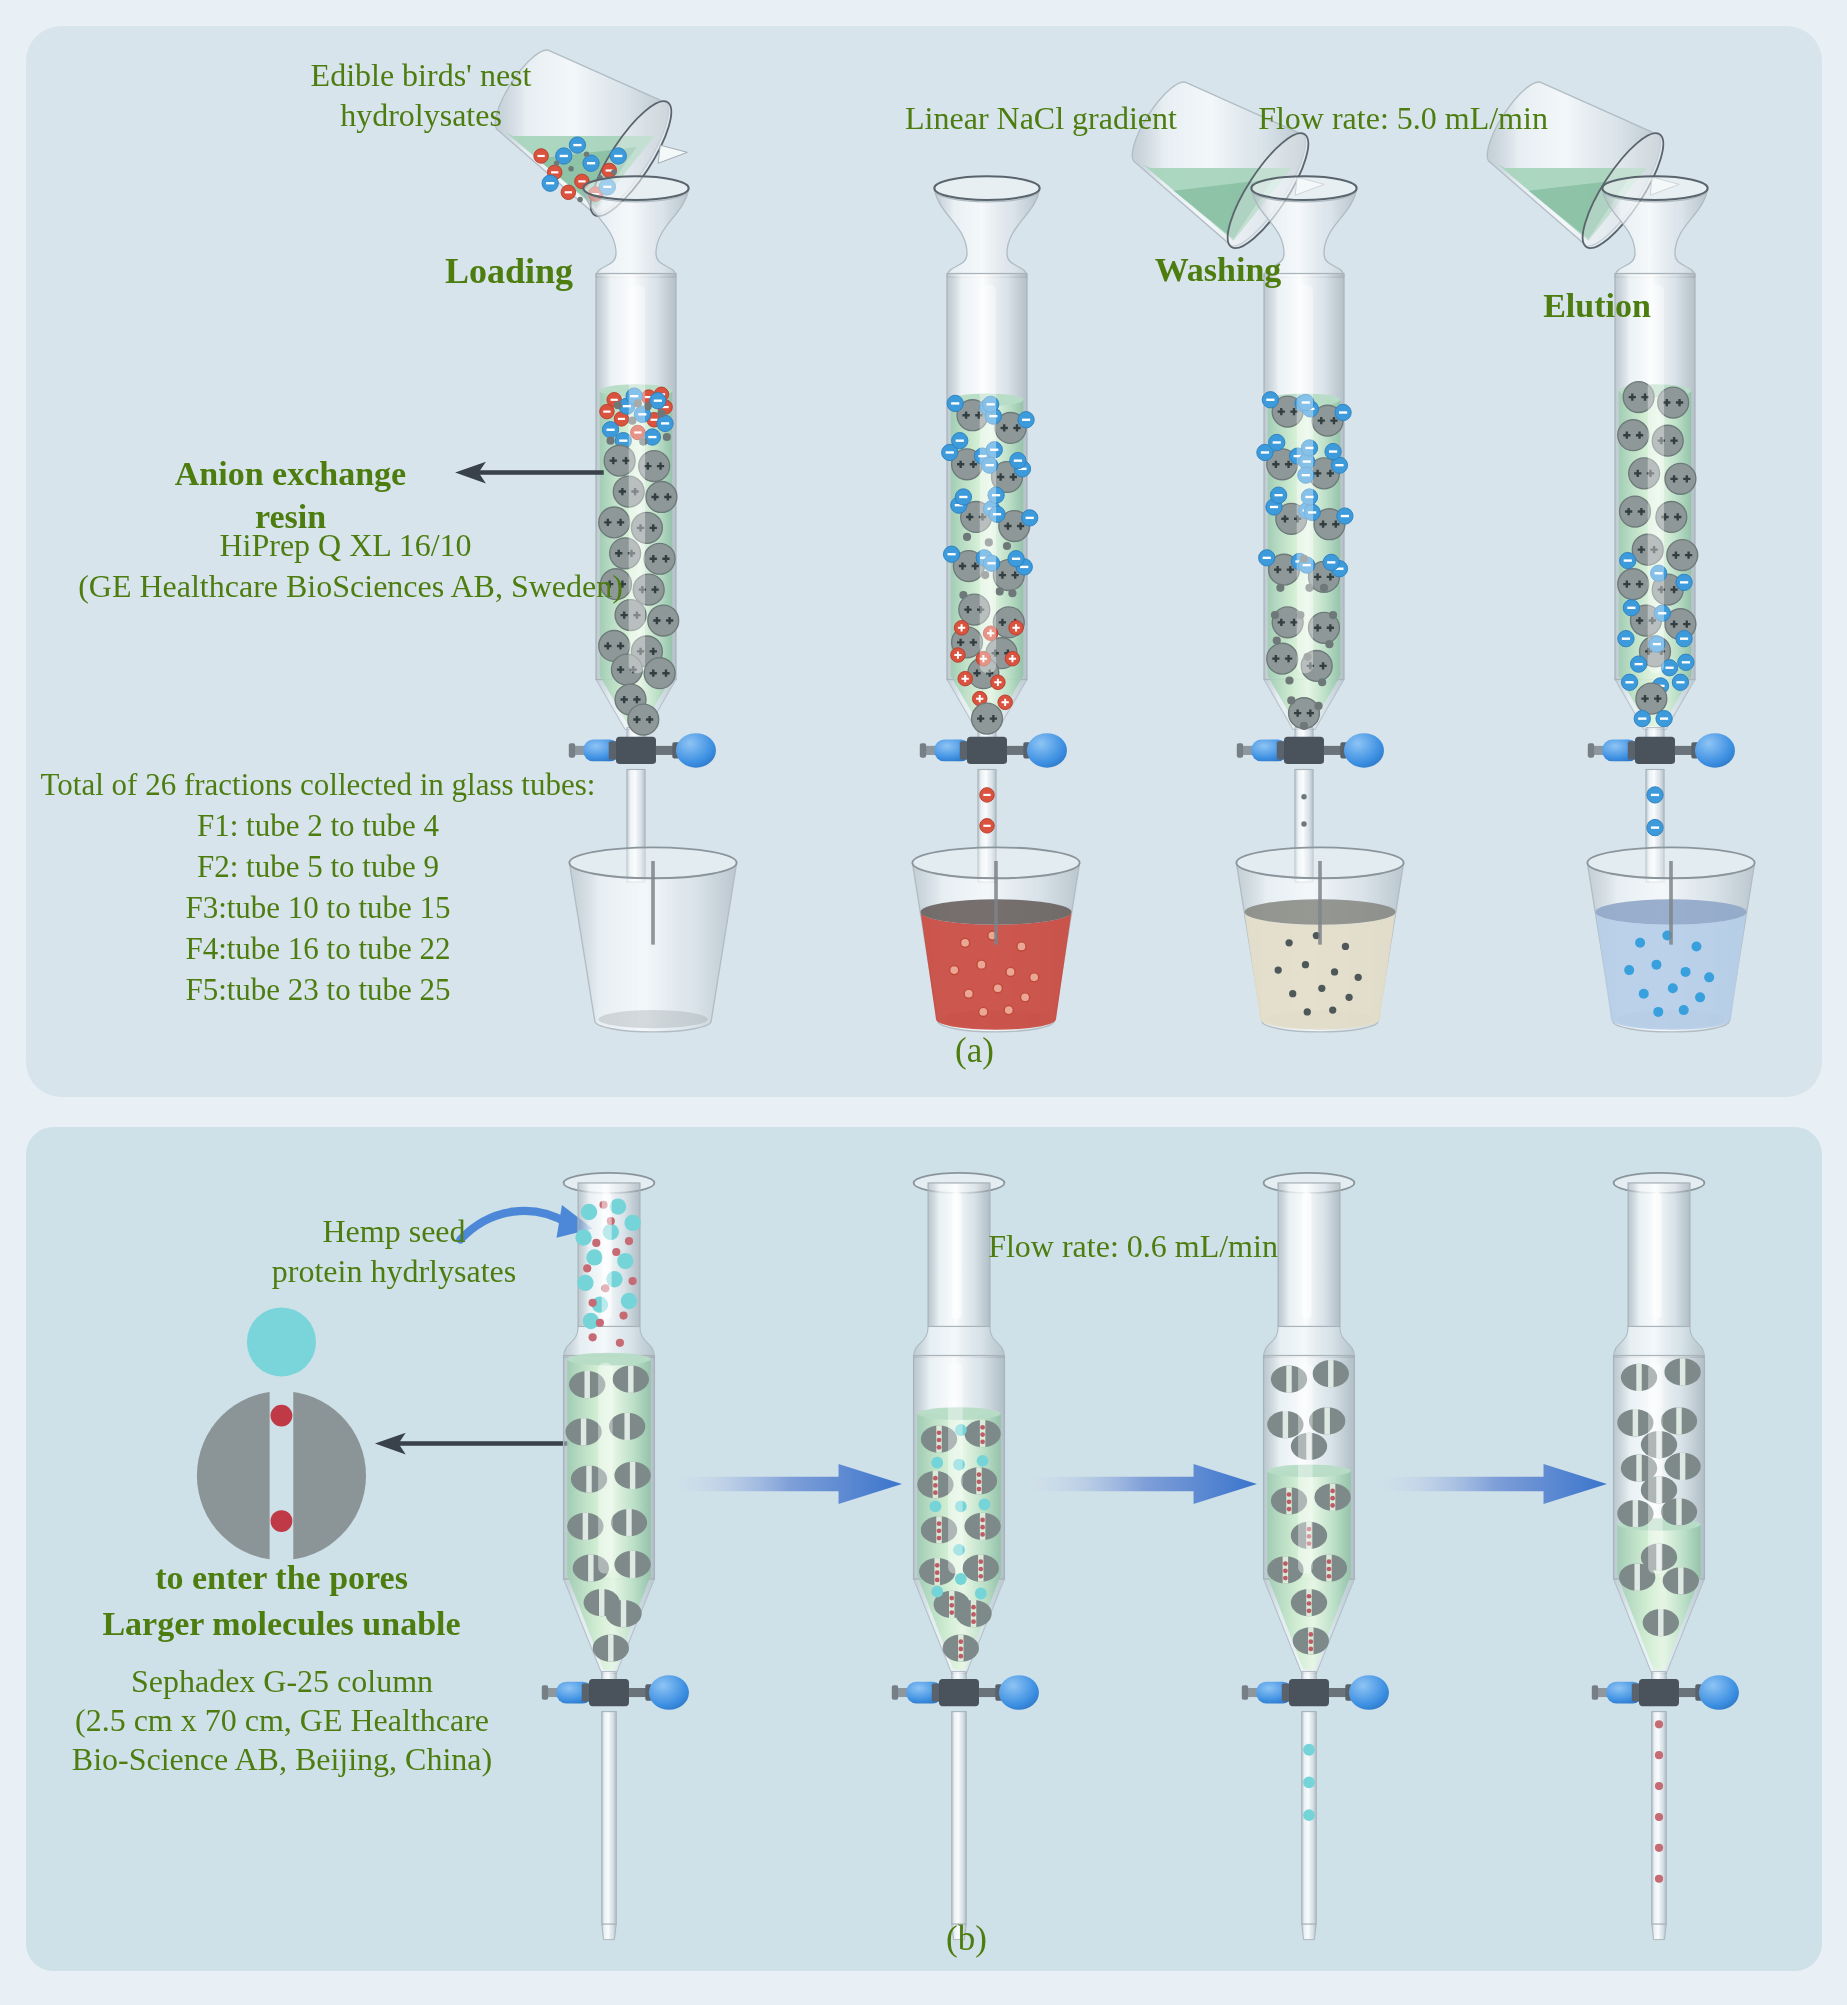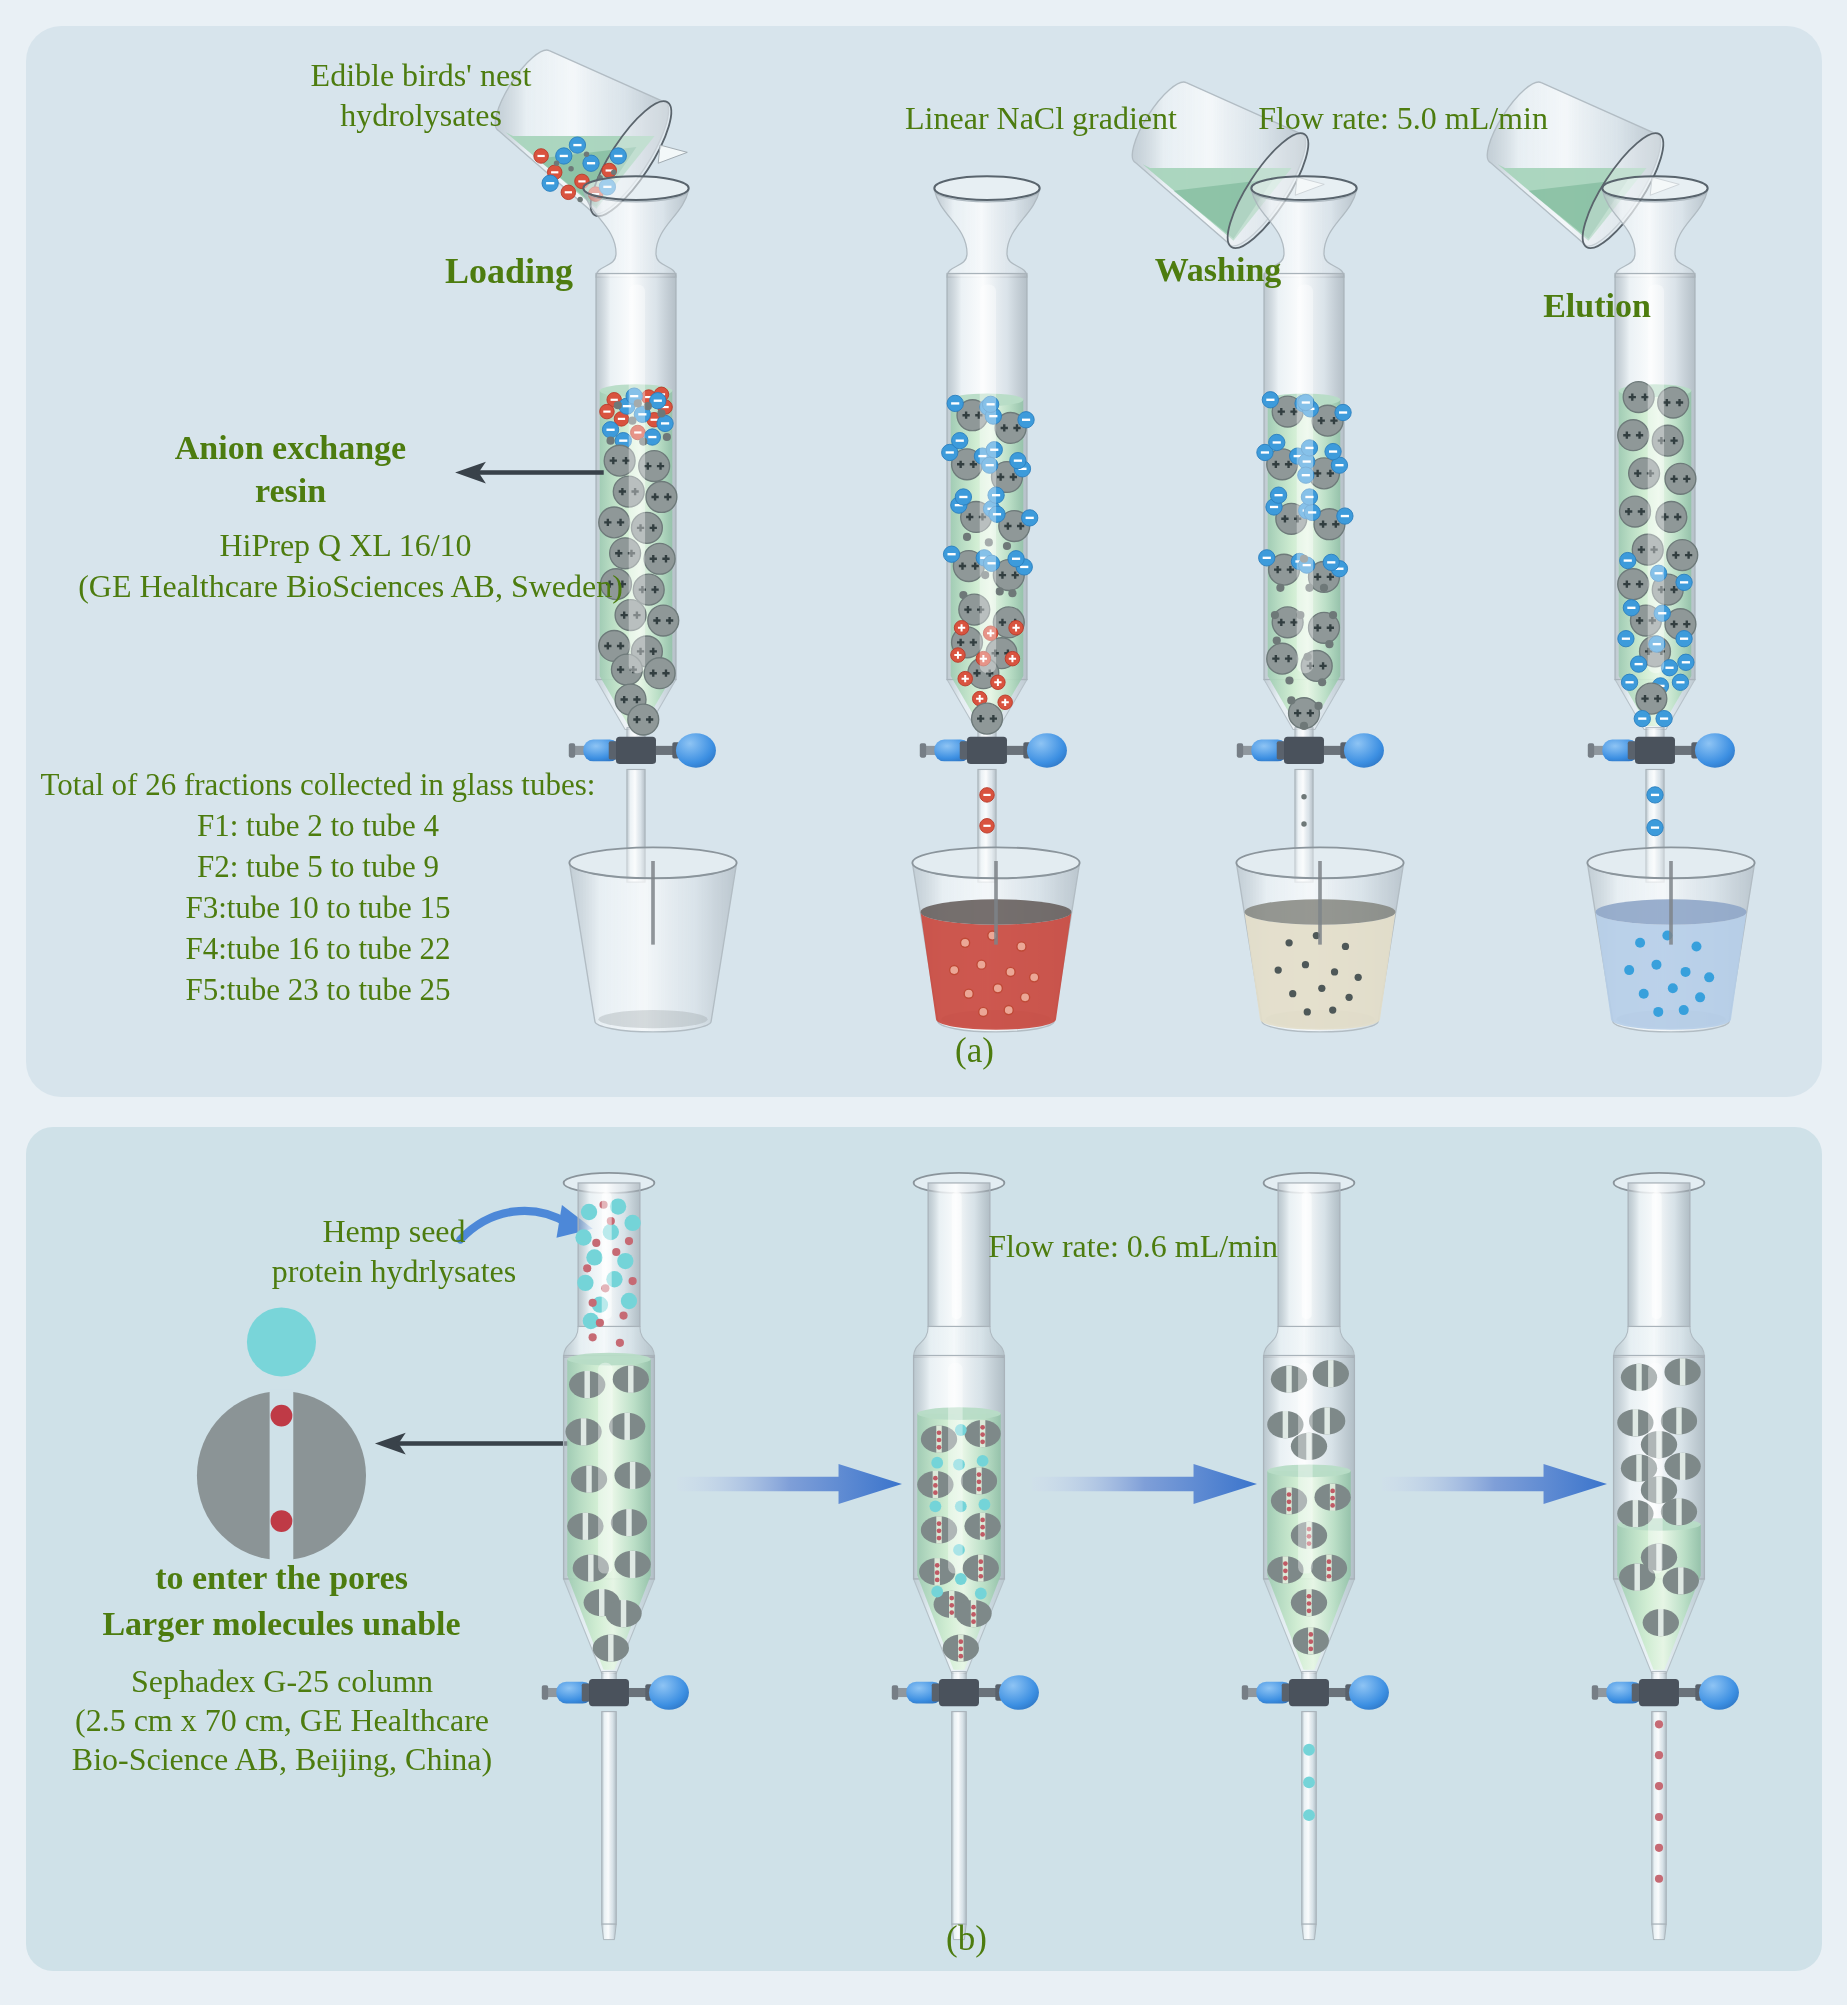--- a/index.html
+++ b/index.html
@@ -637,21 +637,21 @@
 
   <div class="txt" style="left:271px;top:55px;width:300px;">
     <div>Edible birds' nest</div>
     <div>hydrolysates</div>
   </div>
   <div class="txt bold" style="left:427px;top:249px;width:164px;font-size:36px;">Loading</div>
   <div class="txt" style="left:850px;top:98px;width:382px;">Linear NaCl gradient</div>
   <div class="txt" style="left:1221px;top:98px;width:364px;">Flow rate: 5.0 mL/min</div>
   <div class="txt bold" style="left:1136px;top:249px;width:164px;font-size:34px;">Washing</div>
   <div class="txt bold" style="left:1515px;top:249px;width:164px;font-size:34px;margin-top:36px;">Elution</div>
-  <div class="txt bold" style="left:136px;top:427px;width:309px;font-size:34px;">Anion exchange resin</div>
+  <div class="txt bold" style="left:136px;top:453px;width:309px;font-size:34px;">Anion exchange resin</div>
   <div class="txt" style="left:118px;top:525px;width:455px;">HiPrep Q XL 16/10</div>
   <div class="txt" style="left:55px;top:566px;width:591px;">(GE Healthcare BioSciences AB, Sweden)</div>
   <div class="txt sm frac" style="left:36px;top:764px;width:564px;">
     <div>Total of 26 fractions collected in glass tubes:</div>
     <div>F1: tube 2 to tube 4</div>
     <div>F2: tube 5 to tube 9</div>
     <div>F3:tube 10 to tube 15</div>
     <div>F4:tube 16 to tube 22</div>
     <div>F5:tube 23 to tube 25</div>
   </div>

